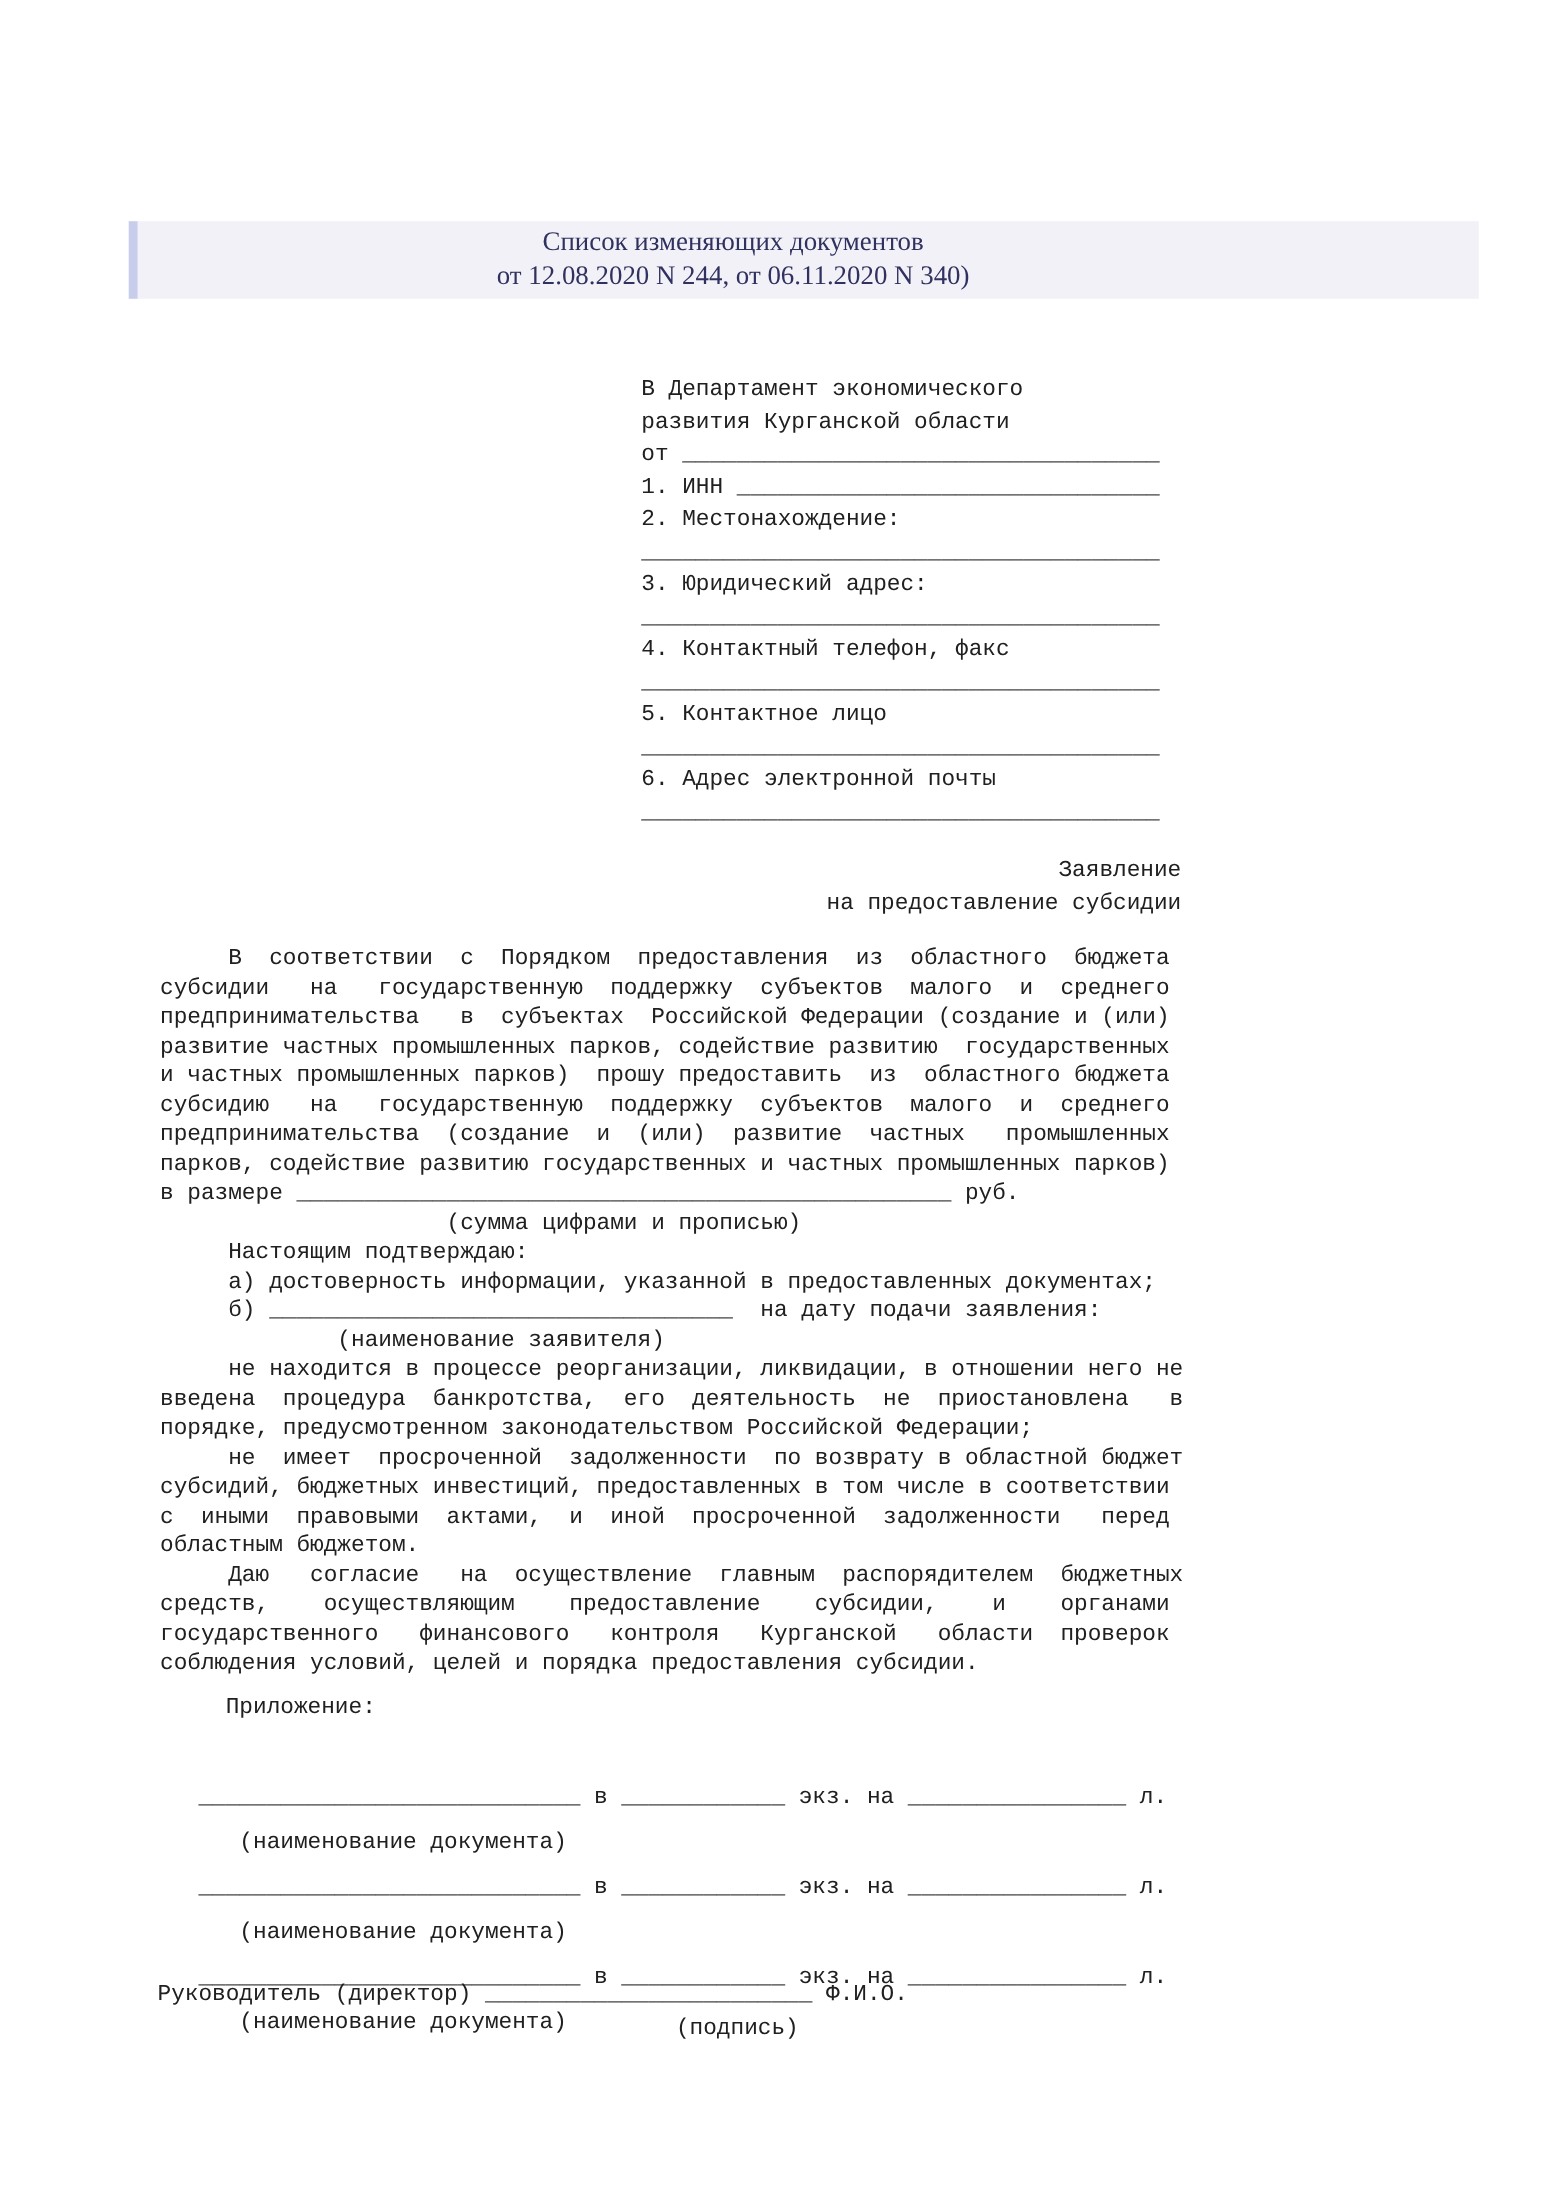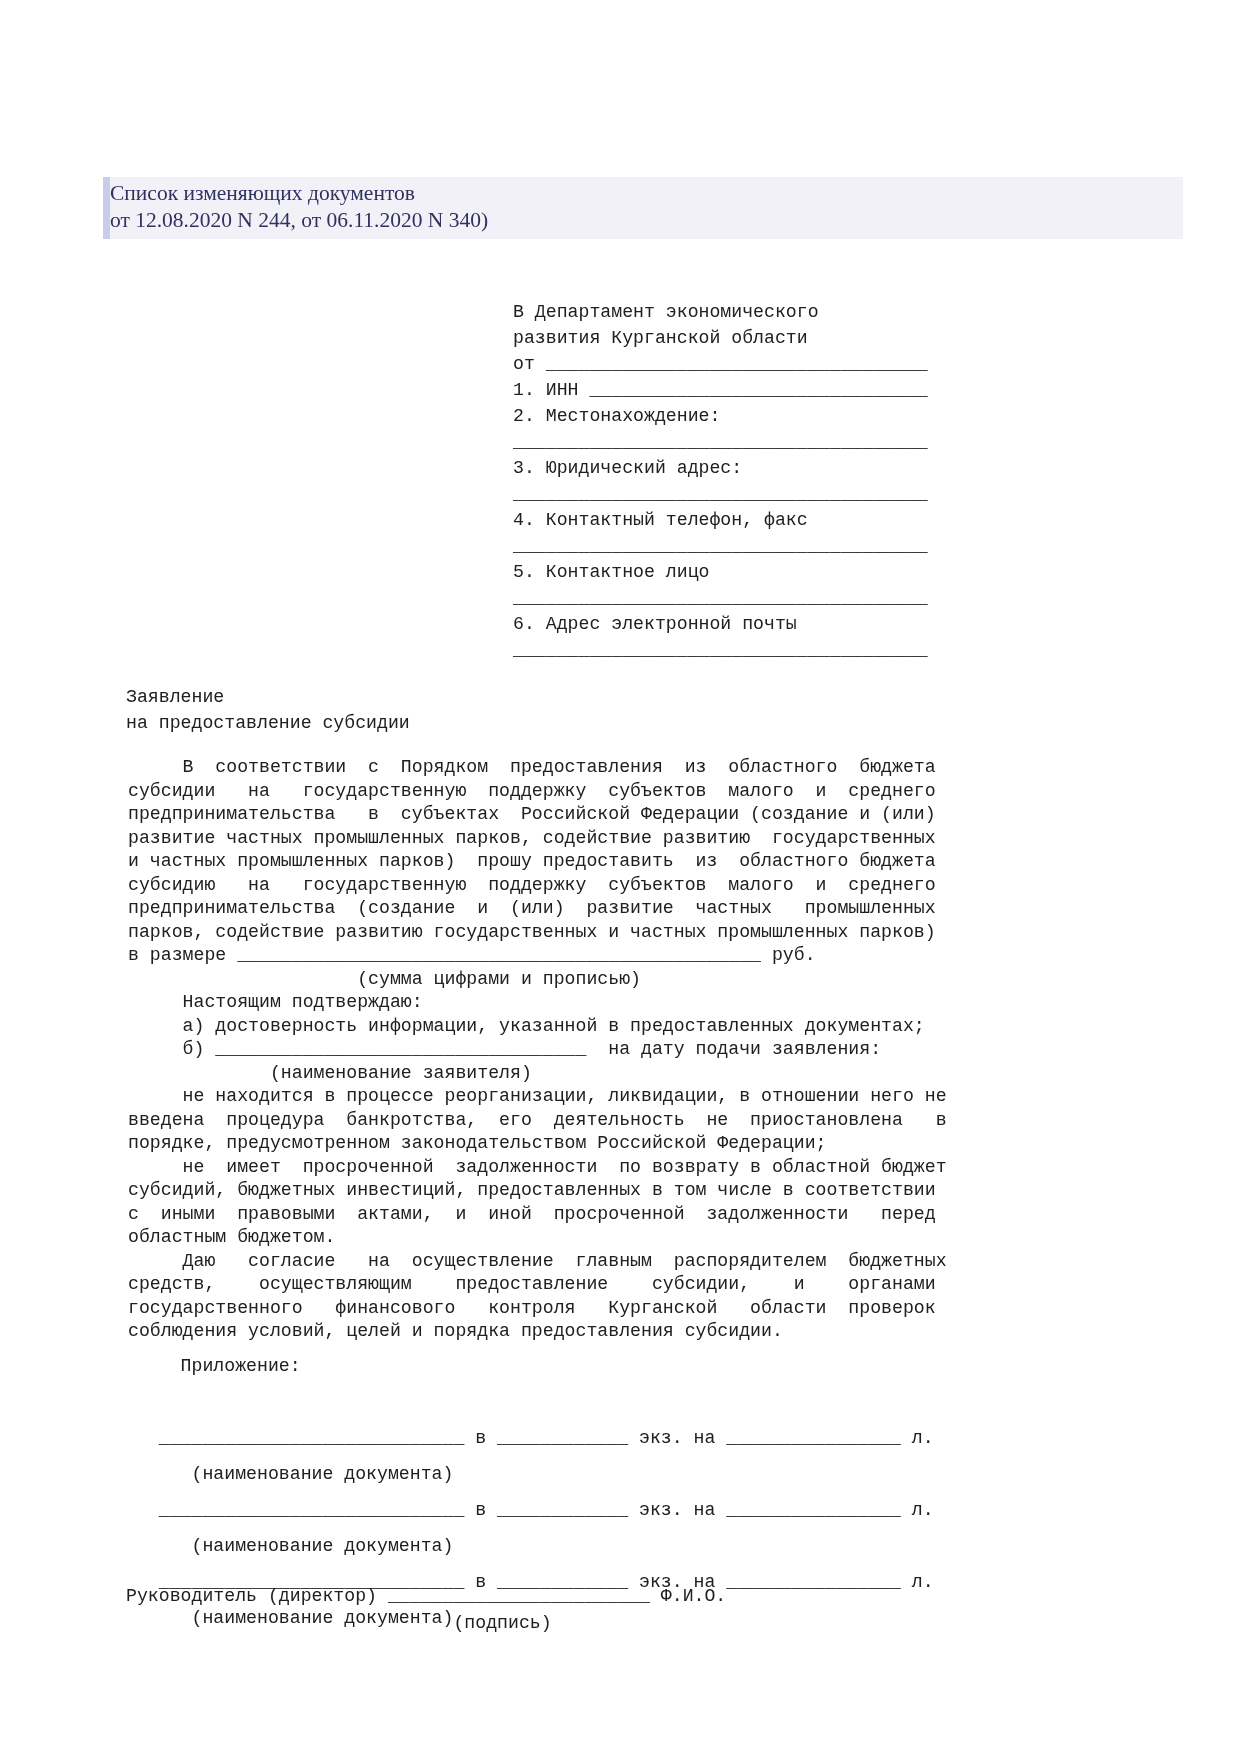--- a/index.html
+++ b/index.html
@@ -20,20 +20,21 @@
   }
   .notice-box {
     position: absolute;
     left: 103px;
     top: 177px;
     width: 1080px;
     box-sizing: border-box;
     background: #f1f1f7;
     border-left: 7px solid #c7cdeb;
     padding: 3px 120px 5px 0;
+    text-align: center;
     font-family: "Liberation Serif", "DejaVu Serif", serif;
     font-size: 21.5px;
     line-height: 27px;
     color: #31315f;
   }
   .doc {
     position: absolute;
     left: 110px;
     top: 0;
     width: 840px;
@@ -48,37 +49,38 @@
   }
   .addressee-form {
     left: 387px;
     top: 283px;
     line-height: 26px;
   }
   .app-title {
     left: 0;
     top: 668px;
     width: 819px;
-    text-align: left;
+    text-align: right;
     line-height: 26px;
   }
   .app-body {
     left: 2px;
     top: 740px;
     line-height: 23.5px;
   }
   .appendix {
     left: 0;
     top: 1332px;
     line-height: 36px;
   }
   .signature {
     left: 0;
     top: 1567px;
     line-height: 26.5px;
+    text-align: center;
   }
 </style>
 </head>
 <body>
 
 <div class="page">
 
   <div class="notice-box">
     <div>Список изменяющих документов</div>
     <div>от 12.08.2020 N 244, от 06.11.2020 N 340)</div>

